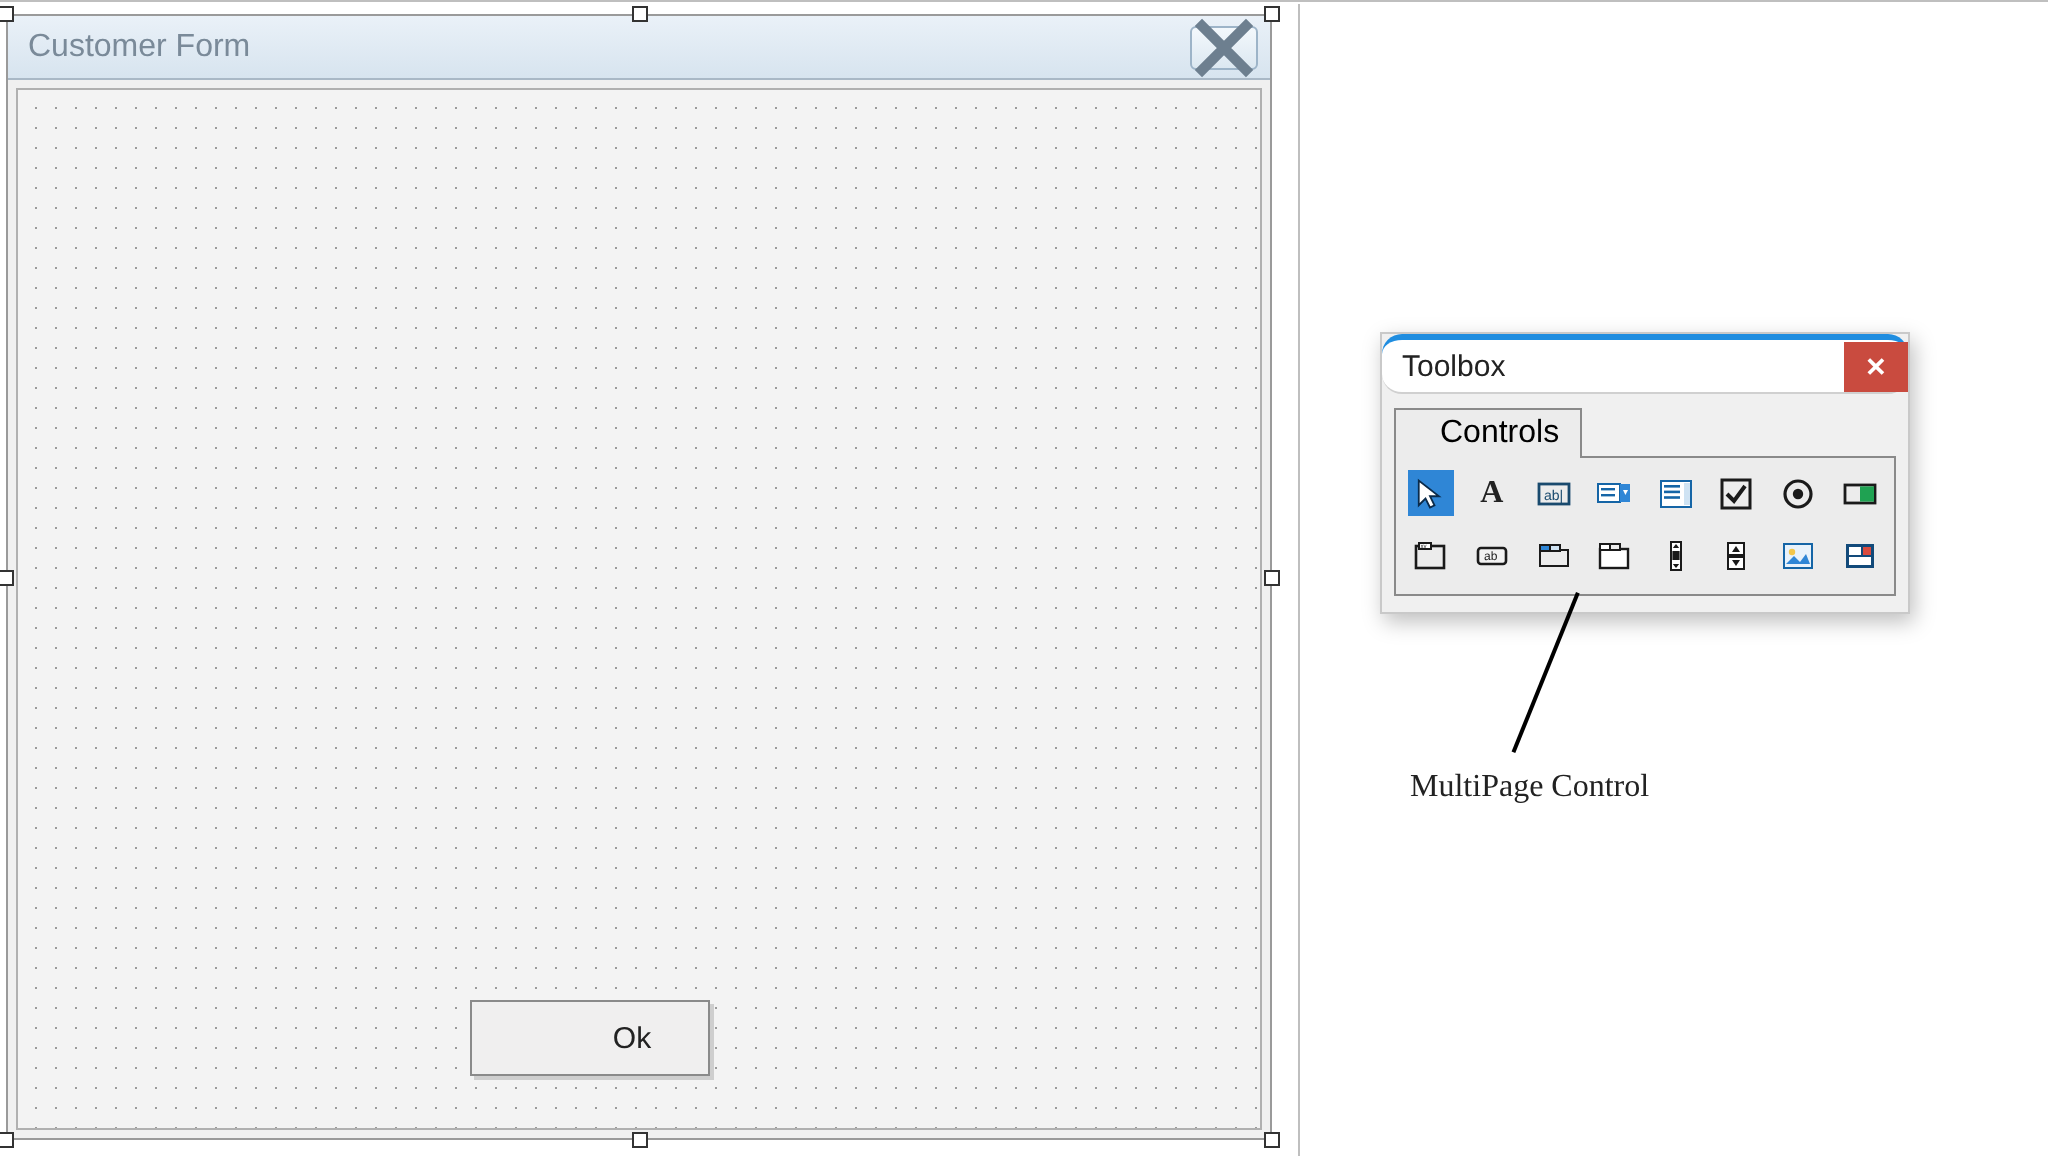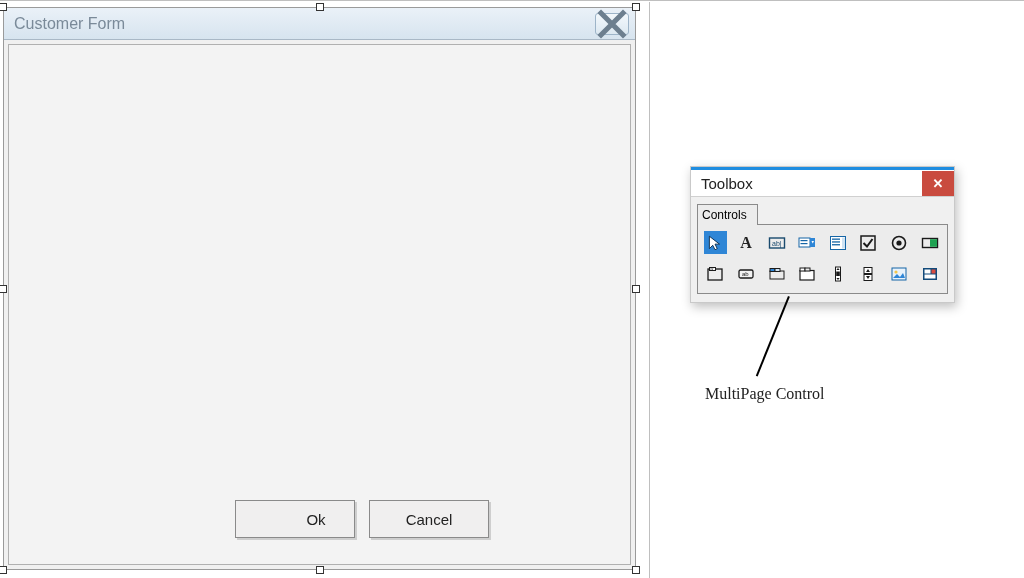--- a/index.html
+++ b/index.html
@@ -117,20 +117,21 @@
     border: 1px solid #c9c9c9;
     box-shadow: 2px 4px 10px rgba(0,0,0,.25);
   }
   .tb-titlebar {
     height: 30px;
     border-top: 3px solid #1f8de0;
     display: flex;
     align-items: center;
     background: #fff;
     border-bottom: 1px solid #d0d0d0;
+    border-radius: 10px;
   }
   .tb-title {
     padding-left: 10px;
     font-size: 15px;
     color: #222;
     flex: 1;
   }
   .tb-close {
     width: 32px; height: 25px;
     background: #c94b3f;
@@ -141,22 +142,22 @@
   }
   .tb-tabs {
     display: flex;
     padding: 6px 6px 0 6px;
     position: relative;
   }
   .tb-tab {
     border: 1px solid #8a8a8a;
     border-bottom: none;
     background: #ececec;
-    font-size: 12px;
-    padding: 3px 10px 3px 4px;
+    font-size: 16px;
+    padding: 3px 10px 3px 22px;
     position: relative;
     top: 1px;
     cursor: pointer;
   }
   .tb-panel {
     margin: 0 6px 8px 6px;
     border: 1px solid #8a8a8a;
     background: #ececec;
     padding: 6px 6px 8px 6px;
   }
@@ -210,21 +211,20 @@
     <div class="uf-titlebar">
       <div class="uf-title">Customer Form</div>
       <div class="uf-close">
         <svg viewBox="0 0 10 10">
             <path d="M1 1 L9 9 M9 1 L1 9" stroke="#6d7f8f" stroke-width="1.6" fill="none"></path>
           </svg>
       </div>
     </div>
     <div class="uf-body">
       <button class="uf-btn ok">Ok</button>
-      <button class="uf-btn cancel">Cancel</button>
     </div>
   </div>
   <div class="handle h-tl"></div>
   <div class="handle h-tm"></div>
   <div class="handle h-tr"></div>
   <div class="handle h-ml"></div>
   <div class="handle h-mr"></div>
   <div class="handle h-bl"></div>
   <div class="handle h-bm"></div>
   <div class="handle h-br"></div>

